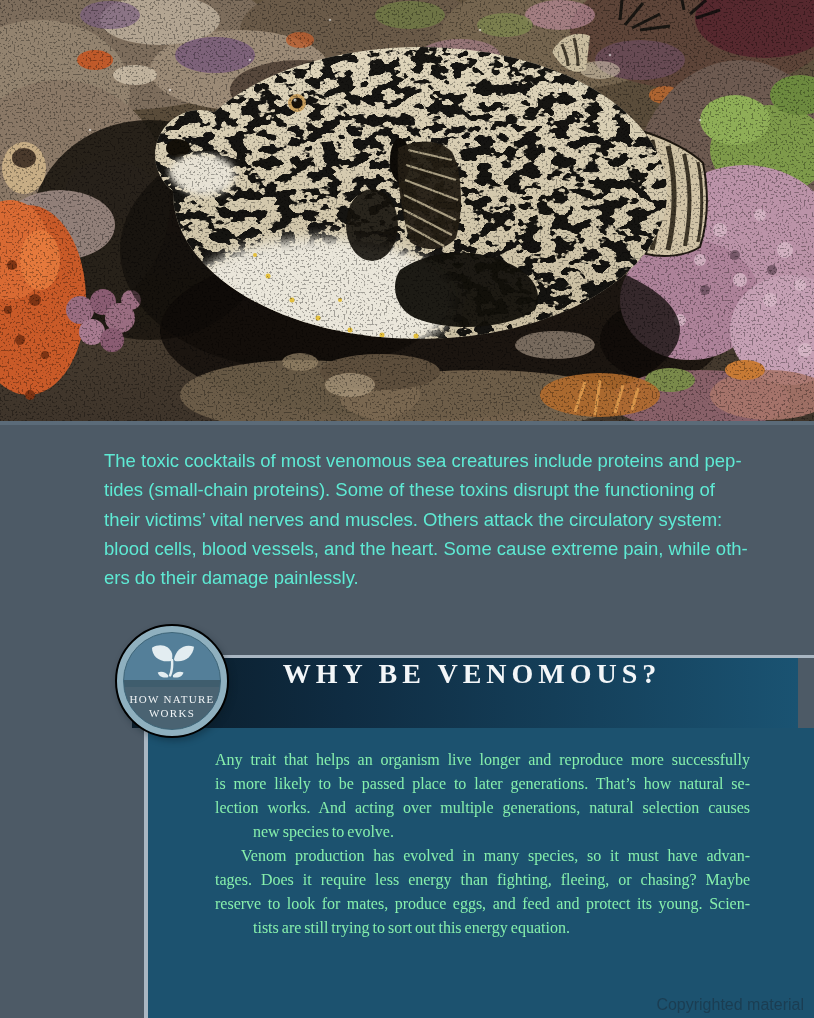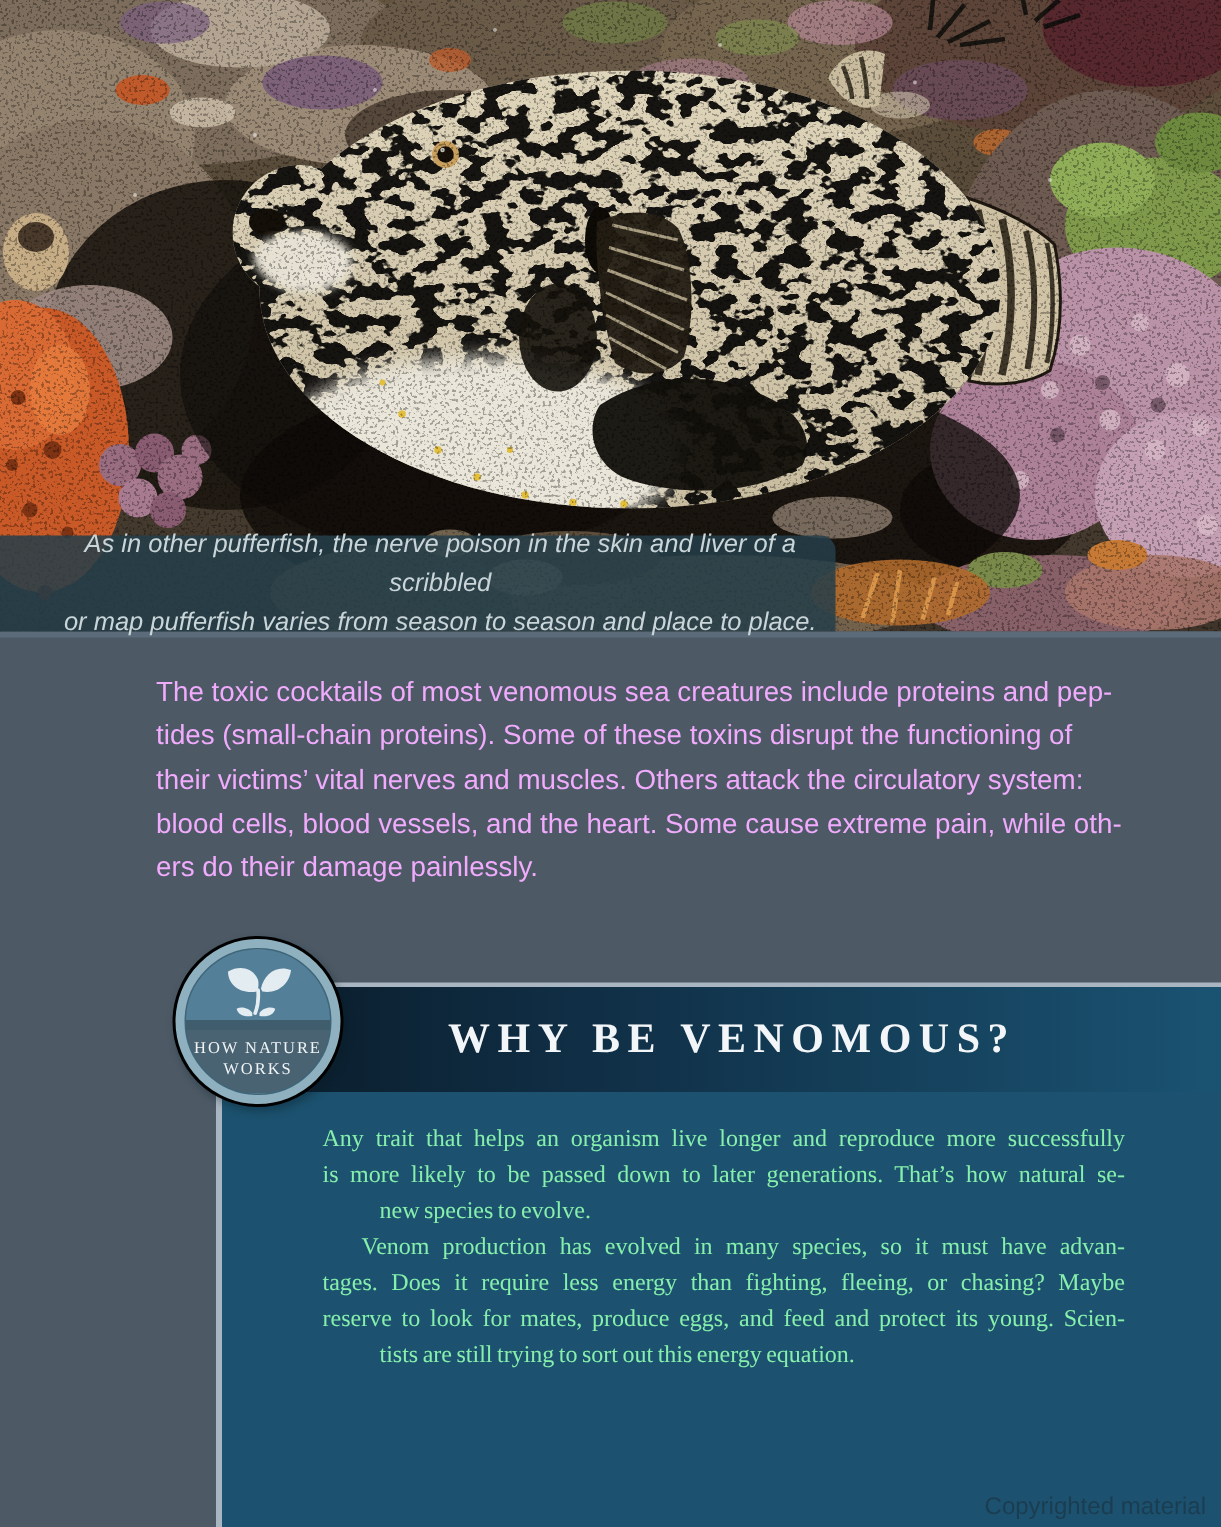--- a/index.html
+++ b/index.html
@@ -8,28 +8,28 @@
   
   .photo{position:absolute;left:0;top:0;width:814px;height:421px;}
   .photo-edge{position:absolute;left:0;top:421px;width:814px;height:4px;background:#5b6b79;}
   .caption{position:absolute;left:0;top:357px;width:557px;height:64px;
            background:rgba(36,62,74,0.85);border-radius:0 10px 0 0;
            display:flex;flex-direction:column;justify-content:center;
            text-align:center;padding:0 6px 0 36px;box-sizing:border-box;
            font-style:italic;font-size:17px;line-height:26px;color:#c9d5d8;}
   
   .intro{position:absolute;left:104px;top:446px;width:665px;
-         font-size:18.5px;line-height:29.3px;color:#f0abfc;}
+         font-size:18.5px;line-height:29.3px;color:#5eead4;}
   .intro div{white-space:nowrap;}
   
   .box-line-top{position:absolute;left:144px;top:655px;width:670px;height:3px;background:#a9b6c2;}
   .box-line-left{position:absolute;left:144px;top:655px;width:4px;height:363px;background:#a9b6c2;}
-  .band{position:absolute;left:148px;top:658px;width:666px;height:70px;
+  .band{position:absolute;left:132px;top:658px;width:666px;height:70px;
         background:linear-gradient(90deg,#0a1b28 0%,#0f2c42 32%,#1a5372 100%);
-        display:flex;align-items:center;justify-content:center;}
+        display:flex;justify-content:center;}
   .band-title{font-family:"Liberation Serif",serif;font-size:28px;font-weight:600;
               letter-spacing:5px;color:#f3f6f8;padding-left:14px;}
   .box-body{position:absolute;left:148px;top:728px;width:666px;height:290px;background:#1c526f;}
   .box-text{position:absolute;left:67px;top:20px;width:535px;
             font-family:"Liberation Serif",serif;font-size:16px;line-height:24px;
             color:#86efac;word-spacing:-1px;}
   .box-text .j{text-align:justify;text-align-last:justify;}
   .box-text .end{text-align:justify;text-align-last:left;margin-left:38px;}
   .box-text .indent{text-indent:26px;}
   
@@ -250,44 +250,41 @@
           <circle cx="610" cy="55" r="1.3"></circle>
           <circle cx="700" cy="120" r="1.3"></circle>
         <circle cx="170" cy="90" r="1.3"></circle>
           <circle cx="90" cy="130" r="1.3"></circle>
           <circle cx="520" cy="120" r="1.3"></circle>
       </g>
     </svg>
   </div>
   <div class="photo-edge"></div>
 
-  <div class="caption">
-    <div>As in other pufferfish, the nerve poison in the skin and liver of a scribbled</div>
-    <div>or map pufferfish varies from season to season and place to place.</div>
-  </div>
 
   <div class="intro">
     <div>The toxic cocktails of most venomous sea creatures include proteins and pep-</div>
     <div>tides (small-chain proteins). Some of these toxins disrupt the functioning of</div>
     <div>their victims’ vital nerves and muscles. Others attack the circulatory system:</div>
     <div>blood cells, blood vessels, and the heart. Some cause extreme pain, while oth-</div>
     <div>ers do their damage painlessly.</div>
   </div>
 
   <div class="box-line-top"></div>
   <div class="box-line-left"></div>
 
   <div class="band">
     <span class="band-title">WHY BE VENOMOUS?</span>
   </div>
 
   <div class="box-body">
     <div class="box-text">
       <div class="j">Any trait that helps an organism live longer and reproduce more successfully</div>
-      <div class="j">is more likely to be passed down to later generations. That’s how natural se-</div>
+      <div class="j">is more likely to be passed place to later generations. That’s how natural se-</div>
+      <div class="j">lection works. And acting over multiple generations, natural selection causes</div>
       <div class="end">new species to evolve.</div>
       <div class="j indent">Venom production has evolved in many species, so it must have advan-</div>
       <div class="j">tages. Does it require less energy than fighting, fleeing, or chasing? Maybe</div>
       <div class="j">reserve to look for mates, produce eggs, and feed and protect its young. Scien-</div>
       <div class="end">tists are still trying to sort out this energy equation.</div>
     </div>
   </div>
 
   <div class="badge">
     <div class="badge-inner">

